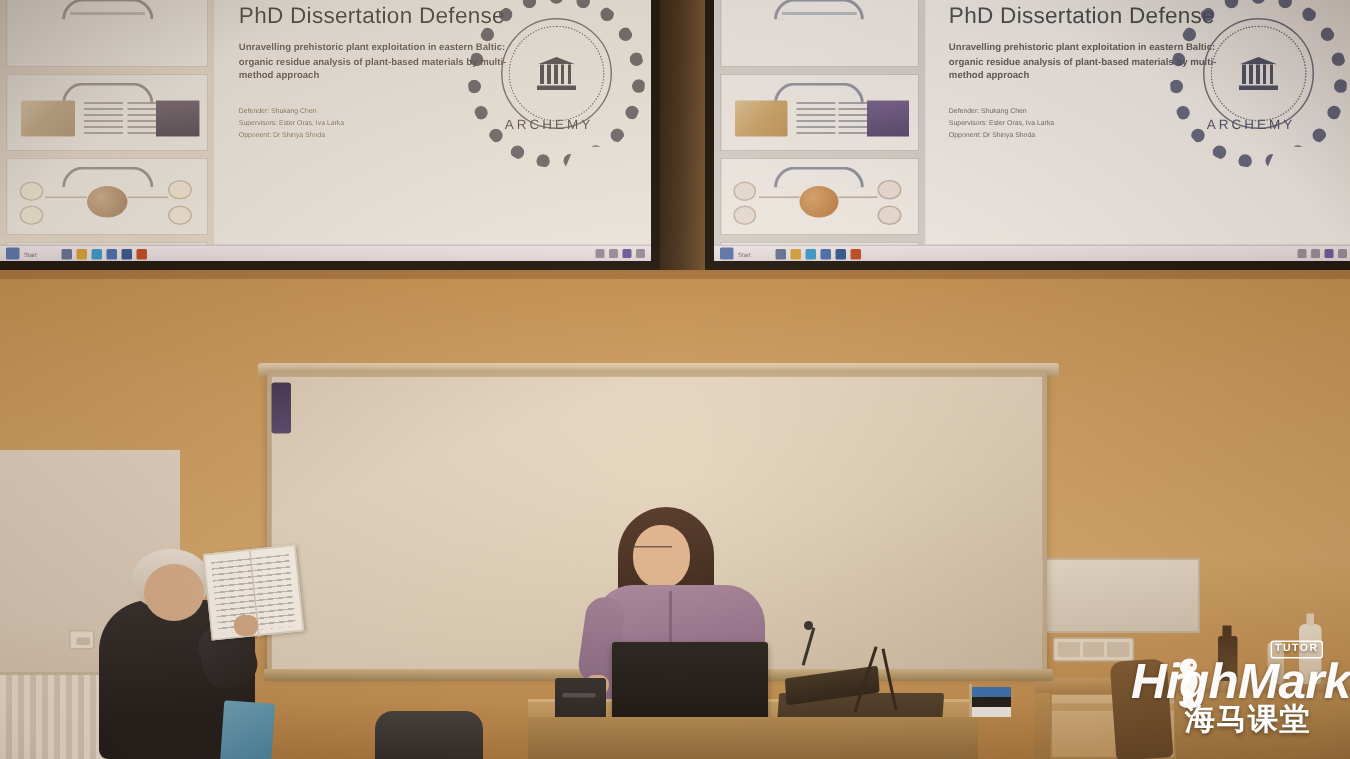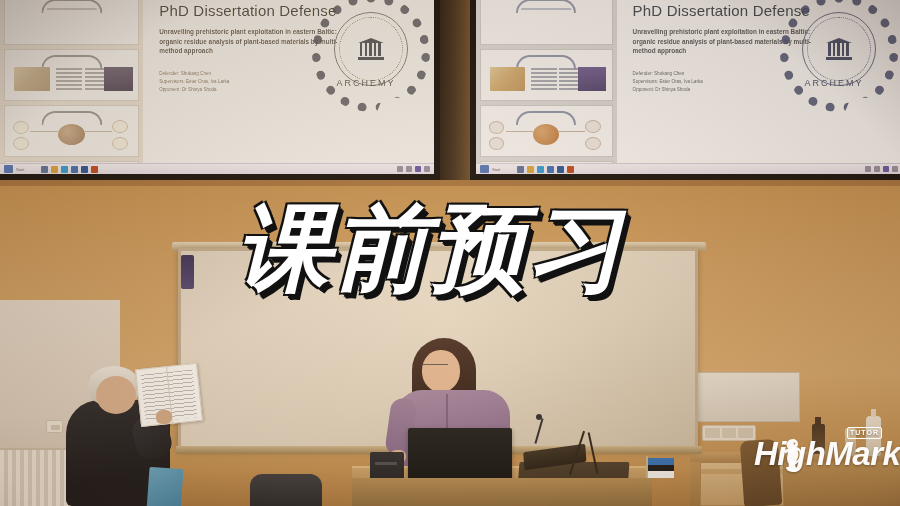--- a/index.html
+++ b/index.html
@@ -445,26 +445,26 @@
     </div>
   <div class="cable"></div>
   <div class="cable2"></div>
   <div class="paper-desk"></div>
   <div class="flagpole"></div>
   <div class="flag"></div>
   <div class="desk-front"></div>
 
   <div class="grade"></div>
 
-  <div class="headline">课前预习</div>
 
   <div class="watermark">
     <div class="wm-row">
       <div class="wm-text">HighMark</div>
       <svg class="wm-seahorse" viewBox="0 0 22 36">
         <path d="M13 2c3 0 5 2.4 5 5 0 2-1.2 3.2-2.6 3.8 1.8 1.2 3 3.4 3 6.2 0 4.6-3.2 7.6-3.2 11 0 2.6 1.8 4.2 4 4.6-1 1.4-2.8 2.4-4.8 2.4-3.4 0-5.8-2.6-5.8-6 0-4 3.4-6.6 3.4-10.2 0-2.2-1.4-3.6-3.4-3.6-1.2 0-2.2.5-2.8 1.2L4 14.4c1-1.4 2.6-2.4 4.6-2.6-1.2-.9-2-2.3-2-4C6.6 4.8 9.4 2 13 2z" fill="#ffffff" opacity="0.95"></path>
         <circle cx="14.4" cy="6.4" r="1" fill="#b8885a"></circle>
       </svg>
       <div class="wm-badge">TUTOR</div>
     </div>
+    <div class="wm-cn">海马课堂</div>
   </div>
 
 </div>
 
 </body></html>

